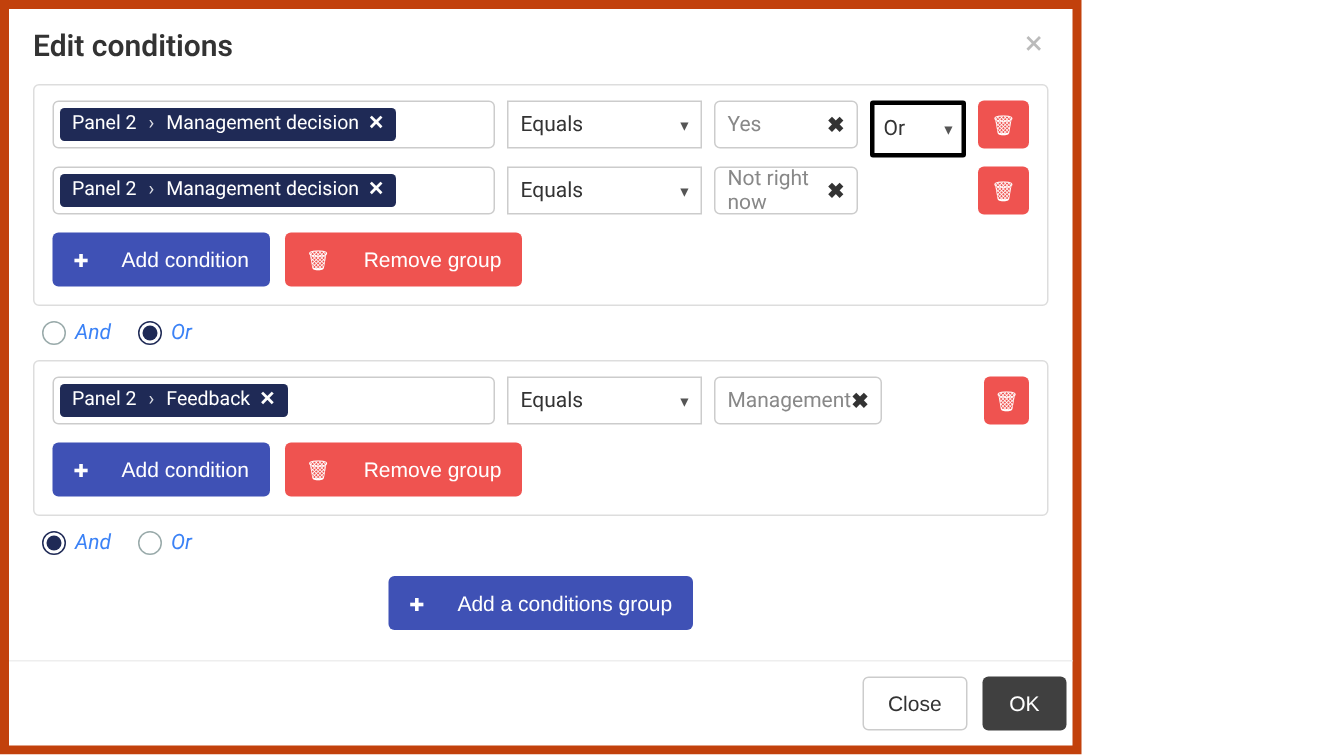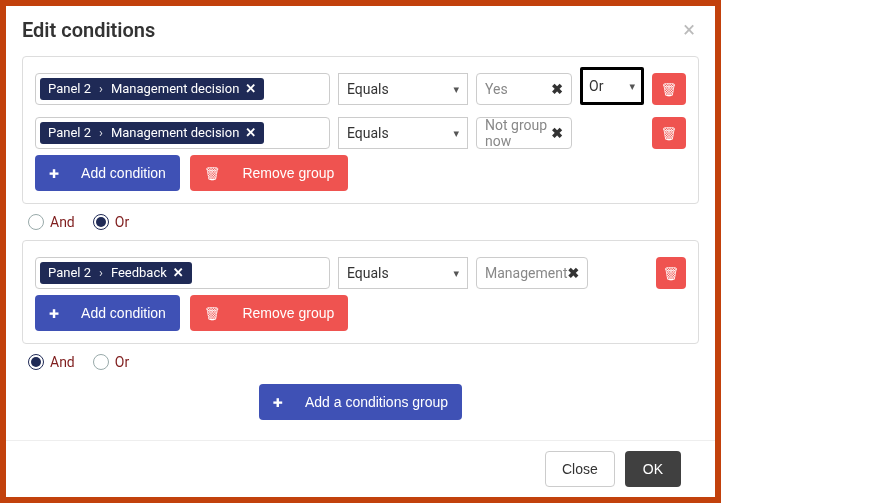--- a/index.html
+++ b/index.html
@@ -42,21 +42,21 @@
     overflow: auto;
   }
   .group-card {
     border: 1px solid #ddd;
     border-radius: 4px;
     padding: 10px 12px 12px 12px;
     background: #fff;
   }
   .cond-row {
     display: flex;
-    align-items: flex-end;
+    align-items: flex-start;
     gap: 8px;
     margin-bottom: 6px;
   }
   .chip-box {
     width: 295px;
     min-width: 295px;
     height: 32px;
     border: 1px solid #ccc;
     border-radius: 4px;
     display: flex;
@@ -167,21 +167,22 @@
     align-items: center;
     gap: 18px;
     padding: 10px 6px 10px 6px;
   }
   .radio {
     display: inline-flex;
     align-items: center;
     gap: 6px;
     cursor: pointer;
     font-size: 14px;
-    color: #7f1d1d;
+    color: #3b82f6;
+    font-style: italic;
   }
   .radio .circle {
     width: 16px;
     height: 16px;
     border: 1px solid #9aa;
     border-radius: 50%;
     background: #fff;
     display: inline-flex;
     align-items: center;
     justify-content: center;
@@ -196,21 +197,21 @@
     border-radius: 50%;
     background: #1f2a56;
   }
   .add-group-row {
     display: flex;
     justify-content: center;
     margin-top: 4px;
   }
   .dialog-footer {
     border-top: 1px solid #eee;
-    padding: 10px 34px;
+    padding: 10px 4px;
     display: flex;
     justify-content: flex-end;
     gap: 10px;
   }
   .btn-outline {
     background: #fff;
     color: #333;
     border: 1px solid #ccc;
     border-radius: 4px;
     height: 36px;
@@ -280,21 +281,21 @@
             <span class="chip-sep">›</span>
             <span>Management decision</span>
             <span class="chip-x">✕</span>
           </span>
         </div>
         <div class="op-select">
           <span>Equals</span>
           <span class="chev">▾</span>
         </div>
         <div class="value-box">
-          <span>Not group now</span>
+          <span>Not right now</span>
           <span class="vx">✖</span>
         </div>
         <div class="logic-placeholder"></div>
         <button class="btn-icon-red">
           <span class="icon-trash"></span>
         </button>
       </div>
 
       <div class="group-actions">
         <button class="btn btn-blue">

